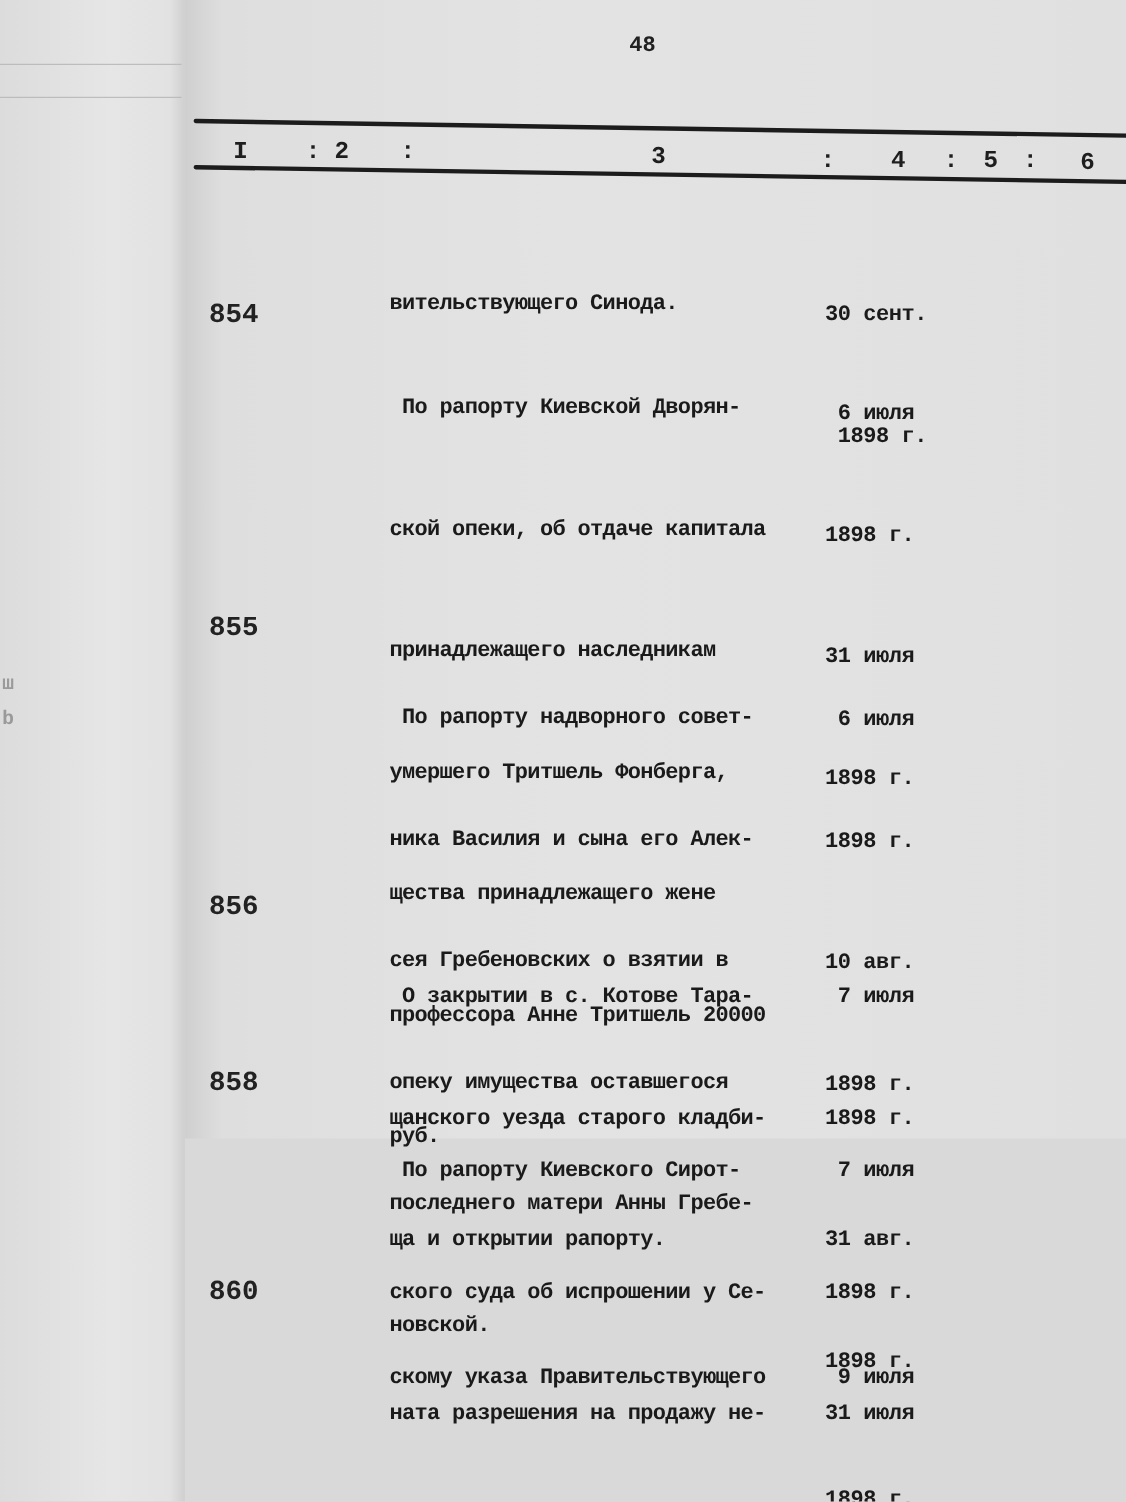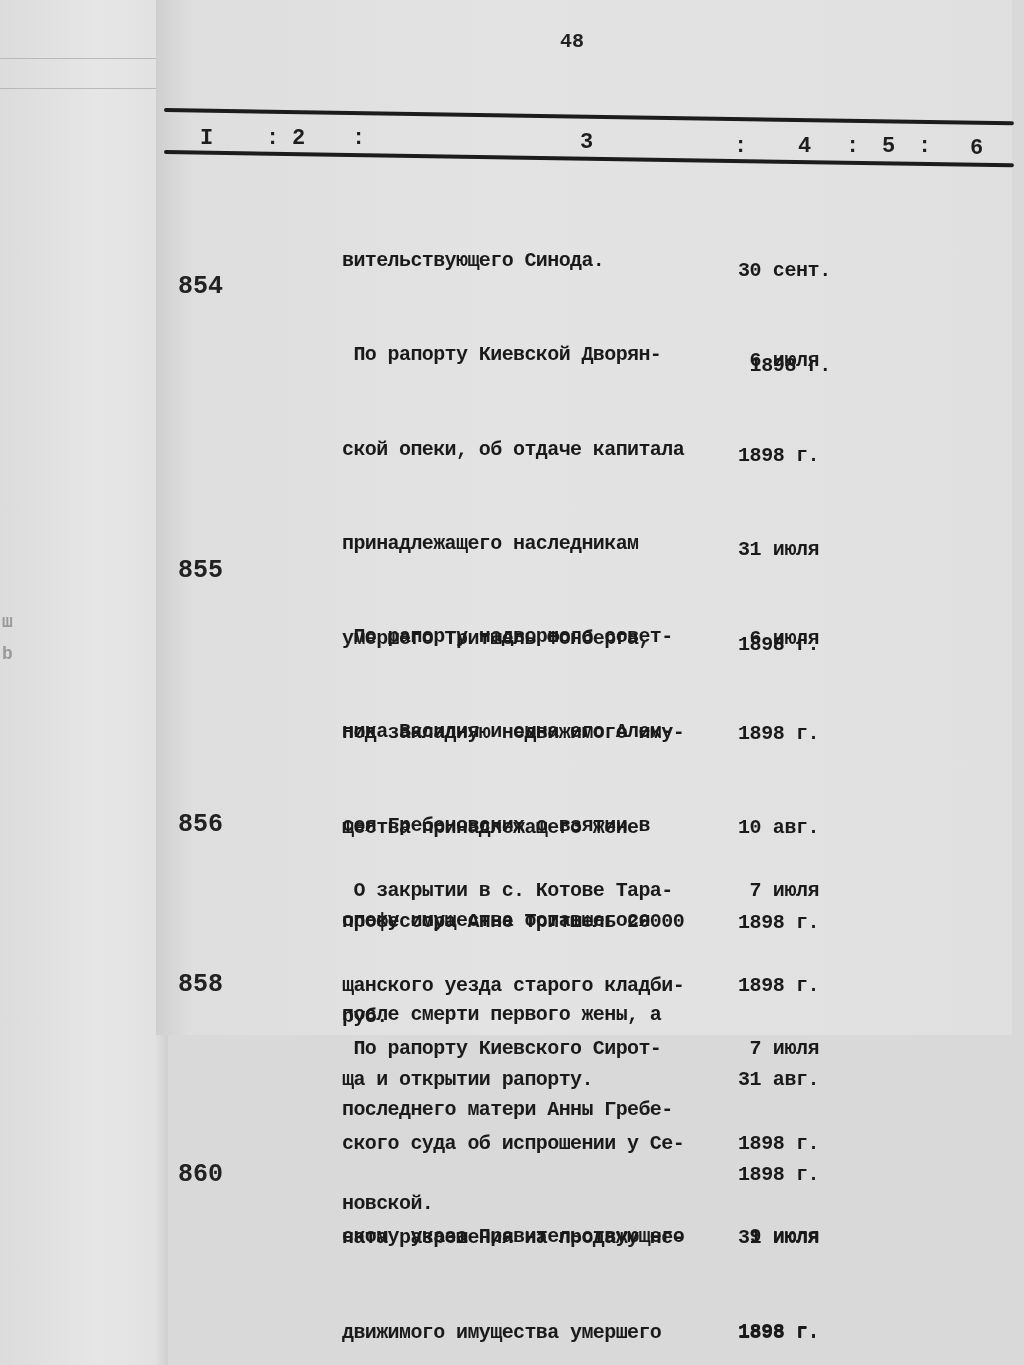--- a/index.html
+++ b/index.html
@@ -13,21 +13,21 @@
       background: linear-gradient(90deg, #dcdcdc 0%, #e6e6e6 60%, #e2e2e2 92%, #cfcfcf 100%);
     }
     .facing-rule {
       position: absolute; left: 0; width: 165px; height: 1px; background: #b9b9b9;
     }
     .facing-mark {
       position: absolute; left: 2px; color: #9a9a9a; font-size: 18px; font-weight: bold;
       transform: scaleX(-1);
     }
     .page {
-      position: absolute; left: 156px; top: 0; width: 856px; height: 1035px;
+      position: absolute; left: 168px; top: 0; width: 856px; height: 1035px;
       background: linear-gradient(90deg, #cfcfcf 0%, #dedede 4%, #e3e3e3 40%, #e0e0e0 100%);
     }
     .page-number {
       position: absolute; left: 404px; top: 30px; font-size: 20px; font-weight: bold; color: #222;
     }
     .header-rule {
       position: absolute; left: 8px; width: 850px; height: 4px; background: #1c1c1c;
       border-radius: 2px;
     }
     .header-rule.top { top: 108px; transform: rotate(0.9deg); transform-origin: left center; }
@@ -39,21 +39,21 @@
       position: absolute; left: 22px; font-size: 25px; font-weight: bold; color: #222;
     }
     .entry-text {
       position: absolute; left: 186px; width: 400px; font-size: 20px; line-height: 31.5px;
       font-weight: bold; color: #1a1a1a; white-space: pre; letter-spacing: -0.6px;
     }
     .entry-dates {
       position: absolute; left: 582px; font-size: 20px; line-height: 31.5px;
       font-weight: bold; color: #1a1a1a; white-space: pre; letter-spacing: -0.4px; text-align: right;
     }
-    .line { display: block; }
+    .line { display: block; margin-top: 16px; }
   </style>
 </head>
 <body>
 
 <div class="facing-page">
   <div class="facing-rule" style="top:58px"></div>
   <div class="facing-rule" style="top:88px"></div>
   <div class="facing-mark" style="top:612px">ш</div>
   <div class="facing-mark" style="top:644px">d</div>
 </div>
@@ -85,41 +85,39 @@
     </div>
   </div>
 
   <div>
     <div class="entry-num" style="top:272px">854</div>
     <div class="entry-text" style="top:276px">
       <span class="line"> По рапорту Киевской Дворян-</span>
       <span class="line">ской опеки, об отдаче капитала</span>
       <span class="line">принадлежащего наследникам</span>
       <span class="line">умершего Тритшель Фонберга,</span>
-      <span class="line">под закладную недвижимого иму-</span>
       <span class="line">щества принадлежащего жене</span>
       <span class="line">профессора Анне Тритшель 20000</span>
       <span class="line">руб.</span>
     </div>
     <div class="entry-dates" style="top:282px">
       <span class="line">6 июля</span>
       <span class="line">1898 г.</span>
       <span class="line">31 июля</span>
       <span class="line">1898 г.</span>
     </div>
   </div>
 
   <div>
     <div class="entry-num" style="top:556px">855</div>
     <div class="entry-text" style="top:558px">
       <span class="line"> По рапорту надворного совет-</span>
       <span class="line">ника Василия и сына его Алек-</span>
       <span class="line">сея Гребеновских о взятии в</span>
       <span class="line">опеку имущества оставшегося</span>
-      <span class="line">после смерти первого жены, а</span>
       <span class="line">последнего матери Анны Гребе-</span>
       <span class="line">новской.</span>
     </div>
     <div class="entry-dates" style="top:560px">
       <span class="line">6 июля</span>
       <span class="line">1898 г.</span>
       <span class="line">10 авг.</span>
       <span class="line">1898 г.</span>
     </div>
   </div>

